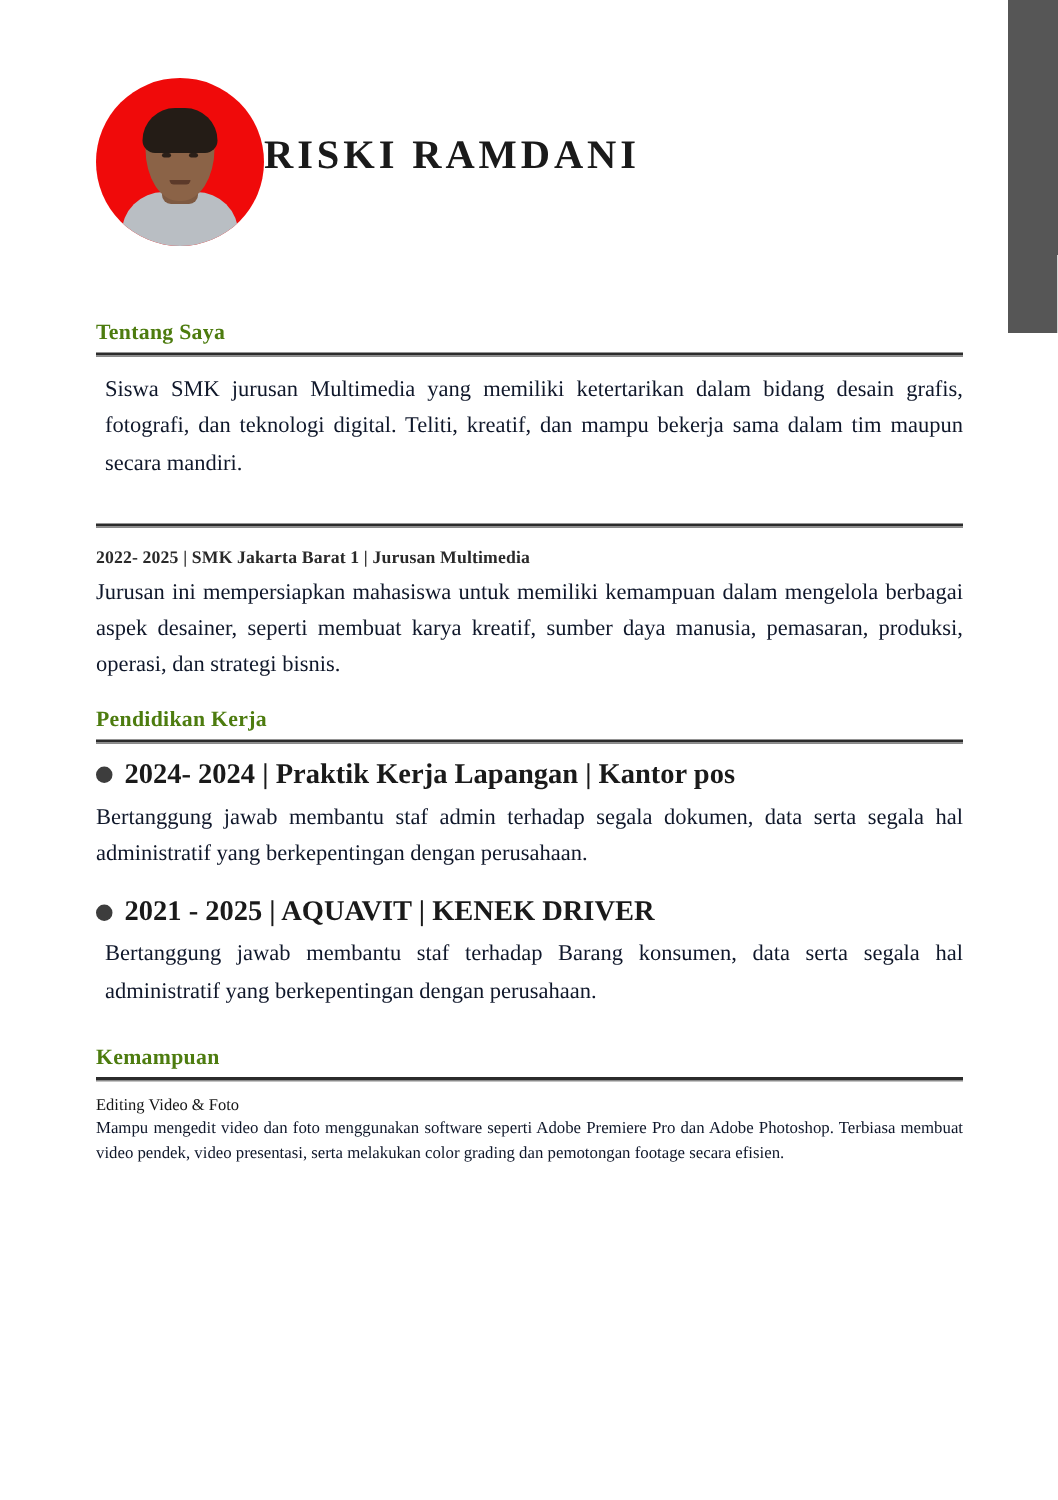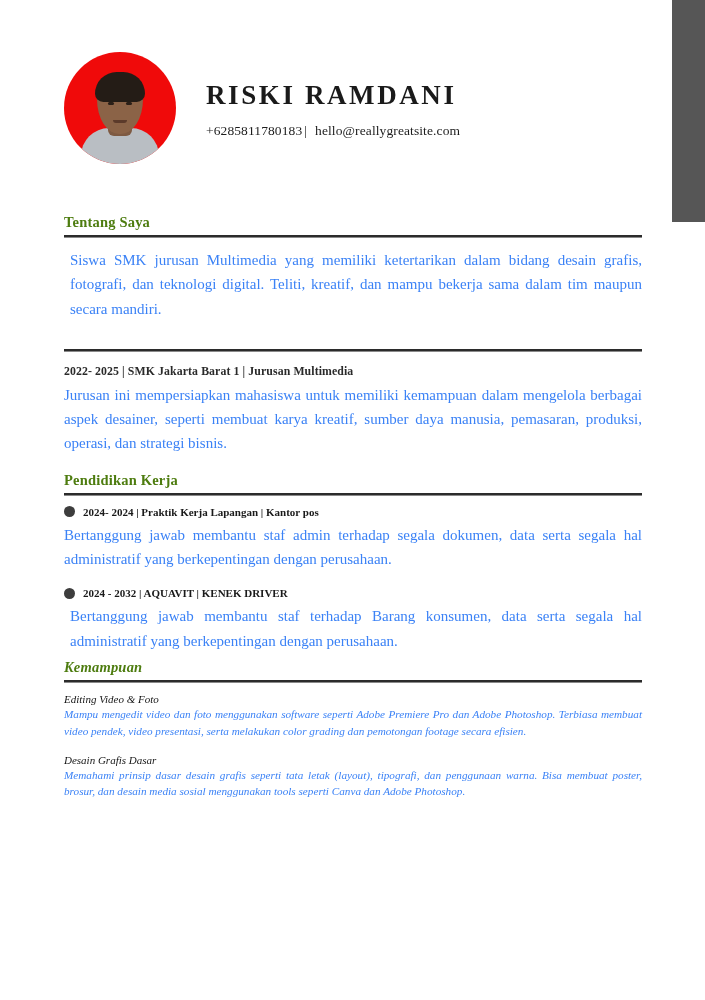--- a/index.html
+++ b/index.html
@@ -118,21 +118,20 @@
     left: 50%;
     top: 68px;
     transform: translateX(-50%);
     width: 14px;
     height: 3px;
     background: #5c3a2a;
     border-radius: 0 0 8px 8px;
   }
 
   .header-text {
-    padding-left: 30px;
     padding-top: 4px;
   }
   .name {
     font-size: 27px;
     font-weight: bold;
     letter-spacing: 2.6px;
     line-height: 1.1;
     color: #1a1a1a;
     margin: 0 0 13px 0;
     white-space: nowrap;
@@ -161,36 +160,36 @@
     border-top: 2.2px solid #2b2b2b;
     border-bottom: 0.8px solid #8a8a8a;
     margin-bottom: 10px;
   }
 
   
   .para {
     font-size: 15px;
     line-height: 1.62;
     text-align: justify;
-    color: #3b82f6;
+    color: #0f172a;
     margin: 0;
   }
   .para.small {
     font-size: 11.2px;
     line-height: 1.5;
   }
   .sub-line {
     font-size: 11.8px;
     font-weight: bold;
     color: #2a2a2a;
     margin: 0 0 4px 0;
     letter-spacing: 0.1px;
   }
   .job-line {
-    font-size: 11px;
+    font-size: 19px;
     font-weight: bold;
     color: #1a1a1a;
     margin: 0 0 5px 0;
     display: flex;
     align-items: center;
   }
   .bullet-dot {
     width: 11px;
     height: 11px;
     border-radius: 50%;
@@ -201,21 +200,21 @@
   .skill-title {
     font-size: 11px;
     color: #151515;
     margin: 0 0 1px 0;
   }
 
   
   .sec-about   { margin-top: 42px; }
   .sec-edu     { margin-top: 28px; }
   .sec-exp     { margin-top: 16px; }
-  .sec-skill   { margin-top: 6px; font-style: italic; }
+  .sec-skill   { margin-top: 24px; }
   .edu-entry   { margin-top: 12px; }
   .job-block   { margin-top: 10px; }
   .job-block2  { margin-top: 16px; }
   .skill-block { margin-top: 6px; }
   .skill-block2{ margin-top: 14px; }
   .indent      { padding-left: 6px; }
 </style>
 </head>
 <body>
 
@@ -232,23 +231,20 @@
           <div class="ph-neck"></div>
           <div class="ph-face"></div>
           <div class="ph-hair"></div>
           <div class="ph-eye l"></div>
           <div class="ph-eye r"></div>
           <div class="ph-mouth"></div>
         </div>
       </div>
       <div class="header-text">
         <h1 class="name">RISKI RAMDANI</h1>
-        <div class="contact">
-          <span>+6285811780183</span><span class="sep">|</span><span>hello@reallygreatsite.com</span>
-        </div>
       </div>
     </div>
 
     <div class="sec-about">
       <h2 class="section-title">Tentang Saya</h2>
       <div class="rule"></div>
       <p class="para indent">Siswa SMK jurusan Multimedia yang memiliki ketertarikan dalam bidang desain grafis, fotografi, dan teknologi digital. Teliti, kreatif, dan mampu bekerja sama dalam tim maupun secara mandiri.</p>
     </div>
 
     <div class="sec-edu">
@@ -267,35 +263,31 @@
         <p class="job-line">
           <span class="bullet-dot"></span>
           <span>2024- 2024 | Praktik Kerja Lapangan | Kantor pos</span>
         </p>
         <p class="para">Bertanggung jawab membantu staf admin terhadap segala dokumen, data serta segala hal administratif yang berkepentingan dengan perusahaan.</p>
       </div>
 
       <div class="job-block2">
         <p class="job-line">
           <span class="bullet-dot"></span>
-          <span>2024 - 2032 | AQUAVIT | KENEK DRIVER</span>
+          <span>2021 - 2025 | AQUAVIT | KENEK DRIVER</span>
         </p>
         <p class="para indent">Bertanggung jawab membantu staf terhadap Barang konsumen, data serta segala hal administratif yang berkepentingan dengan perusahaan.</p>
       </div>
     </div>
 
     <div class="sec-skill">
       <h2 class="section-title">Kemampuan</h2>
       <div class="rule"></div>
 
       <div class="skill-block">
         <p class="skill-title">Editing Video &amp; Foto</p>
         <p class="para small">Mampu mengedit video dan foto menggunakan software seperti Adobe Premiere Pro dan Adobe Photoshop. Terbiasa membuat video pendek, video presentasi, serta melakukan color grading dan pemotongan footage secara efisien.</p>
       </div>
 
-      <div class="skill-block2">
-        <p class="skill-title">Desain Grafis Dasar</p>
-        <p class="para small">Memahami prinsip dasar desain grafis seperti tata letak (layout), tipografi, dan penggunaan warna. Bisa membuat poster, brosur, dan desain media sosial menggunakan tools seperti Canva dan Adobe Photoshop.</p>
-      </div>
     </div>
 
   </div>
 </div>
 
 </body></html>

